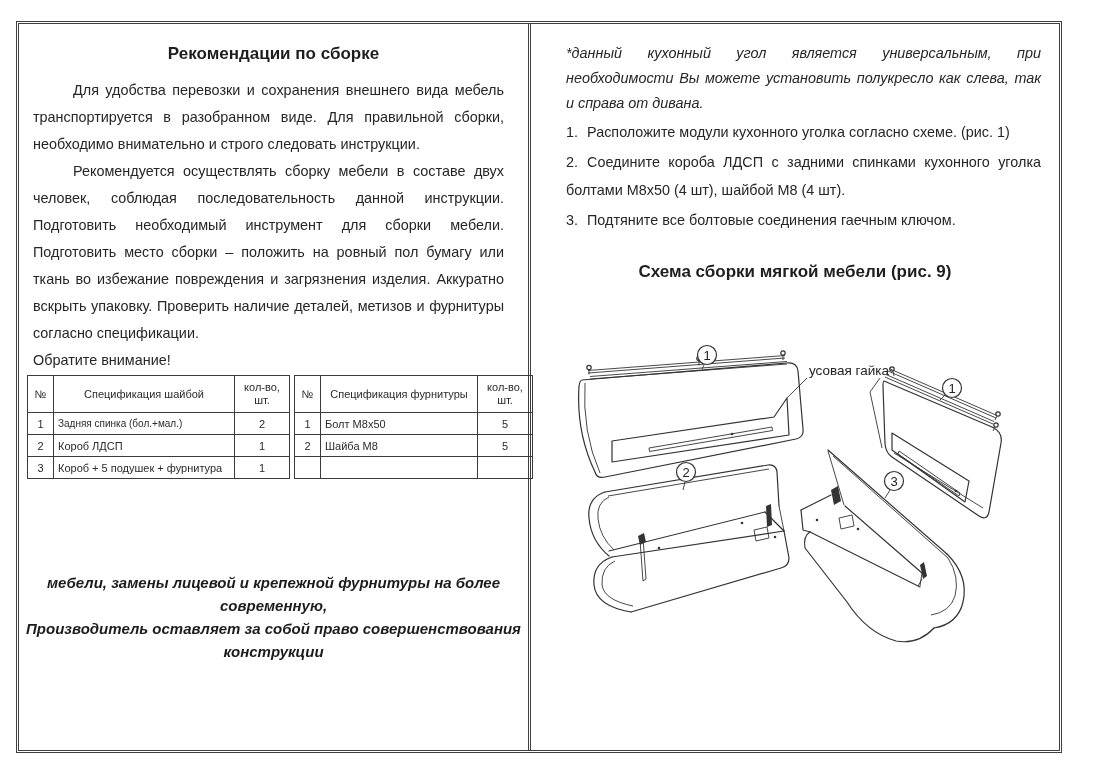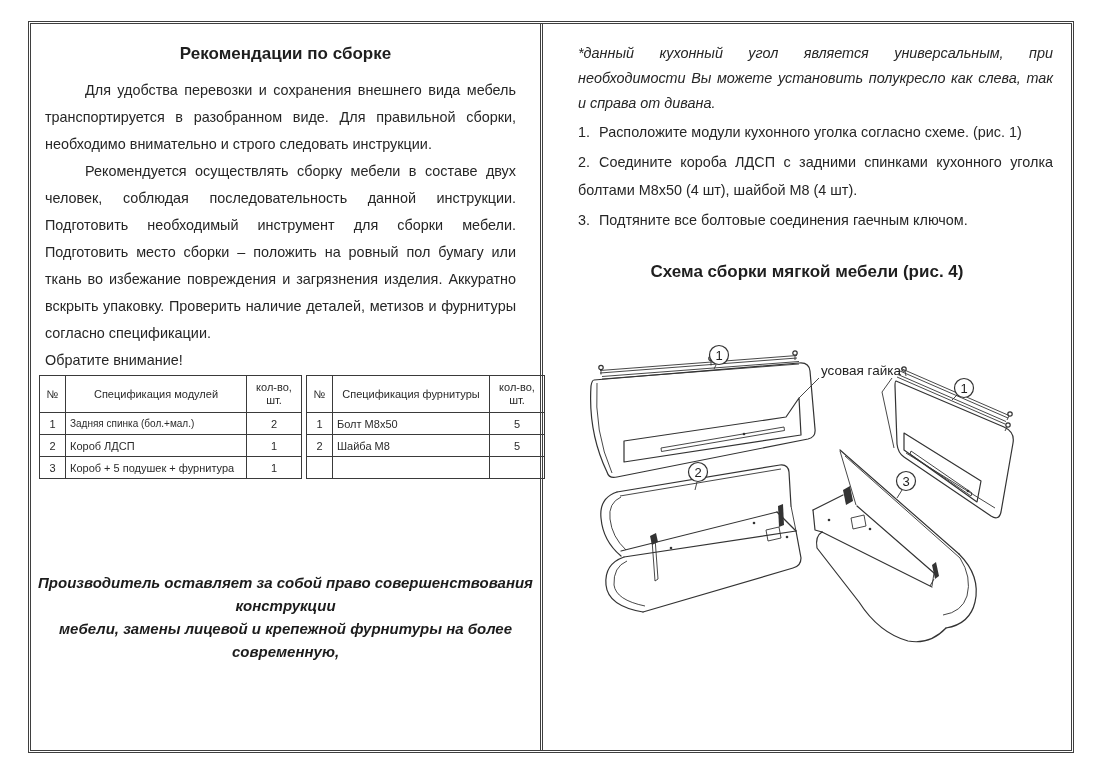--- a/index.html
+++ b/index.html
@@ -1,20 +1,20 @@
 <!DOCTYPE html>
 <html><head>
 <meta charset="utf-8">
 <style>
   * { margin: 0; padding: 0; box-sizing: border-box; }
   html, body { width: 1100px; height: 778px; background: #ffffff; overflow: hidden; }
   body { font-family: "Liberation Sans", "DejaVu Sans", sans-serif; color: #262626; }
 
   .sheet {
-    position: absolute; left: 28px; top: 21px;
+    position: absolute; left: 16px; top: 21px;
     width: 1046px; height: 732px;
     border: 3px double #3f3f3f;
     display: flex; background: #fff;
   }
   .page { height: 100%; position: relative; }
   .page-left  { width: 512px; border-right: 3px double #3f3f3f; }
   .page-right { width: 525px; flex: 1; }
 
   .page-title {
     text-align: center; font-weight: bold; font-size: 17px;
@@ -88,21 +88,21 @@
     <div class="lp-tables">
       <table class="t-mod">
         <colgroup>
             <col class="num">
             <col class="name">
             <col class="qty">
           </colgroup>
         <thead>
           <tr>
             <th>№</th>
-            <th>Спецификация модулей</th>
+            <th>Спецификация шайбой</th>
             <th>кол-во, шт.</th>
           </tr>
         </thead>
         <tbody>
           <tr>
             <td class="c">1</td>
             <td style="font-size:10px">Задняя спинка (бол.+мал.)</td>
             <td class="c">2</td>
           </tr>
           <tr>
@@ -145,38 +145,38 @@
           <tr>
             <td class="c"></td>
             <td></td>
             <td class="c"></td>
           </tr>
         </tbody>
       </table>
     </div>
 
     <div class="lp-footer">
+      <div>мебели, замены лицевой и крепежной фурнитуры на более современную,</div>
       <div>Производитель оставляет за собой право совершенствования конструкции</div>
-      <div>мебели, замены лицевой и крепежной фурнитуры на более современную,</div>
     </div>
   </div>
 
   <div class="page page-right">
 
     <div class="rp-body">
       <p class="rp-note">*данный кухонный угол является универсальным, при необходимости Вы можете установить полукресло как слева, так и справа от дивана.</p>
 
       <div class="rp-steps">
         <p class="step"><span class="step-num">1.</span><span>Расположите модули кухонного уголка согласно схеме. (рис. 1)</span></p>
         <p class="step"><span class="step-num">2.</span><span>Соедините короба ЛДСП с задними спинками кухонного уголка болтами М8х50 (4 шт), шайбой М8 (4 шт).</span></p>
         <p class="step"><span class="step-num">3.</span><span>Подтяните все болтовые соединения гаечным ключом.</span></p>
       </div>
     </div>
 
-    <div class="schema-title">Схема сборки мягкой мебели (рис. 4)</div>
+    <div class="schema-title">Схема сборки мягкой мебели (рис. 9)</div>
 
     <div class="diagram-wrap">
       <svg class="diag" width="500" height="310" viewBox="0 0 500 310">
 
         <g>
           <path class="ln" d="M 31,36 L 236,19 Q 246,18 247,27 L 252,85 Q 253,93 245,95 L 54,133 Q 46,135 44,128 Q 25,88 28,42 Q 29,36 31,36 Z"></path>
           <path class="thin" d="M 34,39 Q 31,88 49,129"></path>
           <path class="ln" d="M 61,97 L 223,73 L 236,54 L 238,91 L 61,118 Z"></path>
           <path class="thin" d="M 98,104 L 221,83 L 221.5,86.5 L 98.5,107.5 Z"></path>
           <circle class="solid" cx="181" cy="90" r="1.3"></circle>

